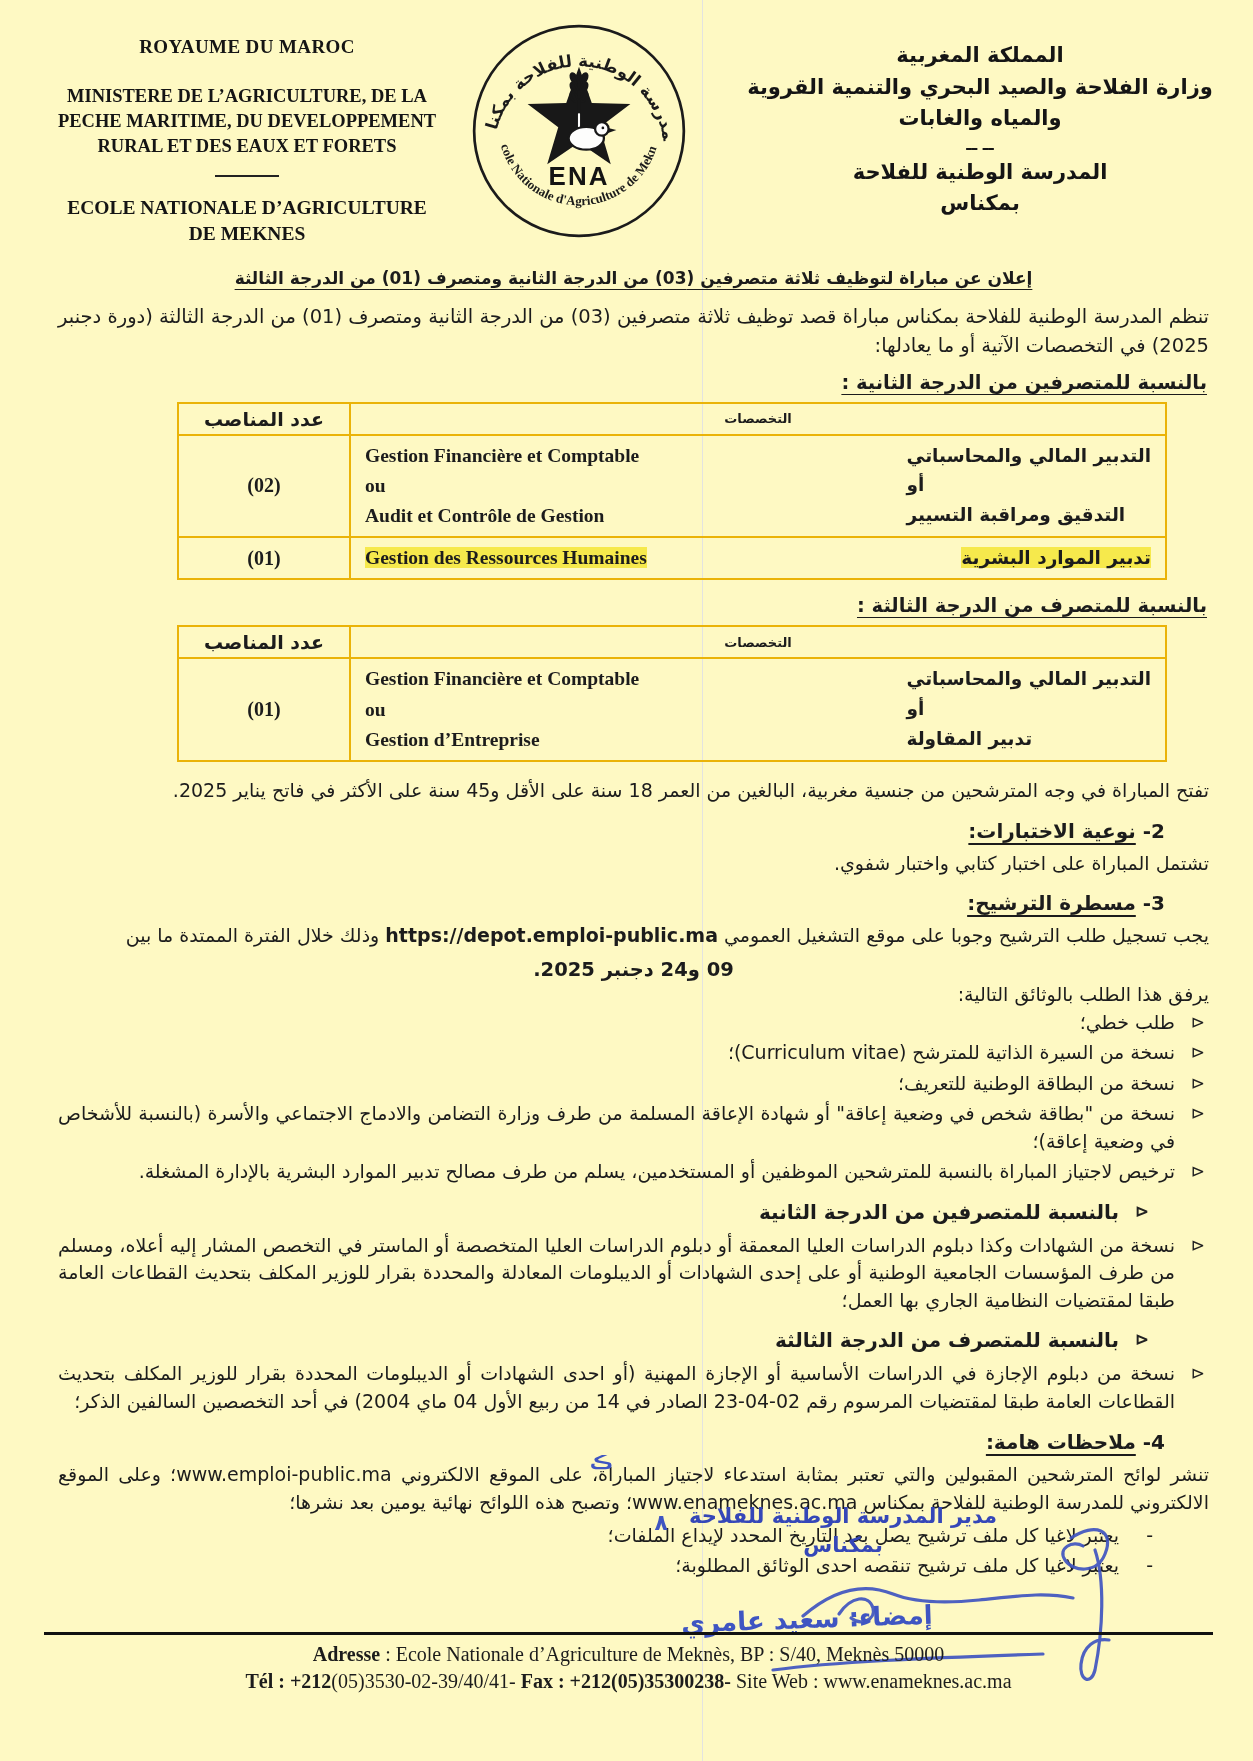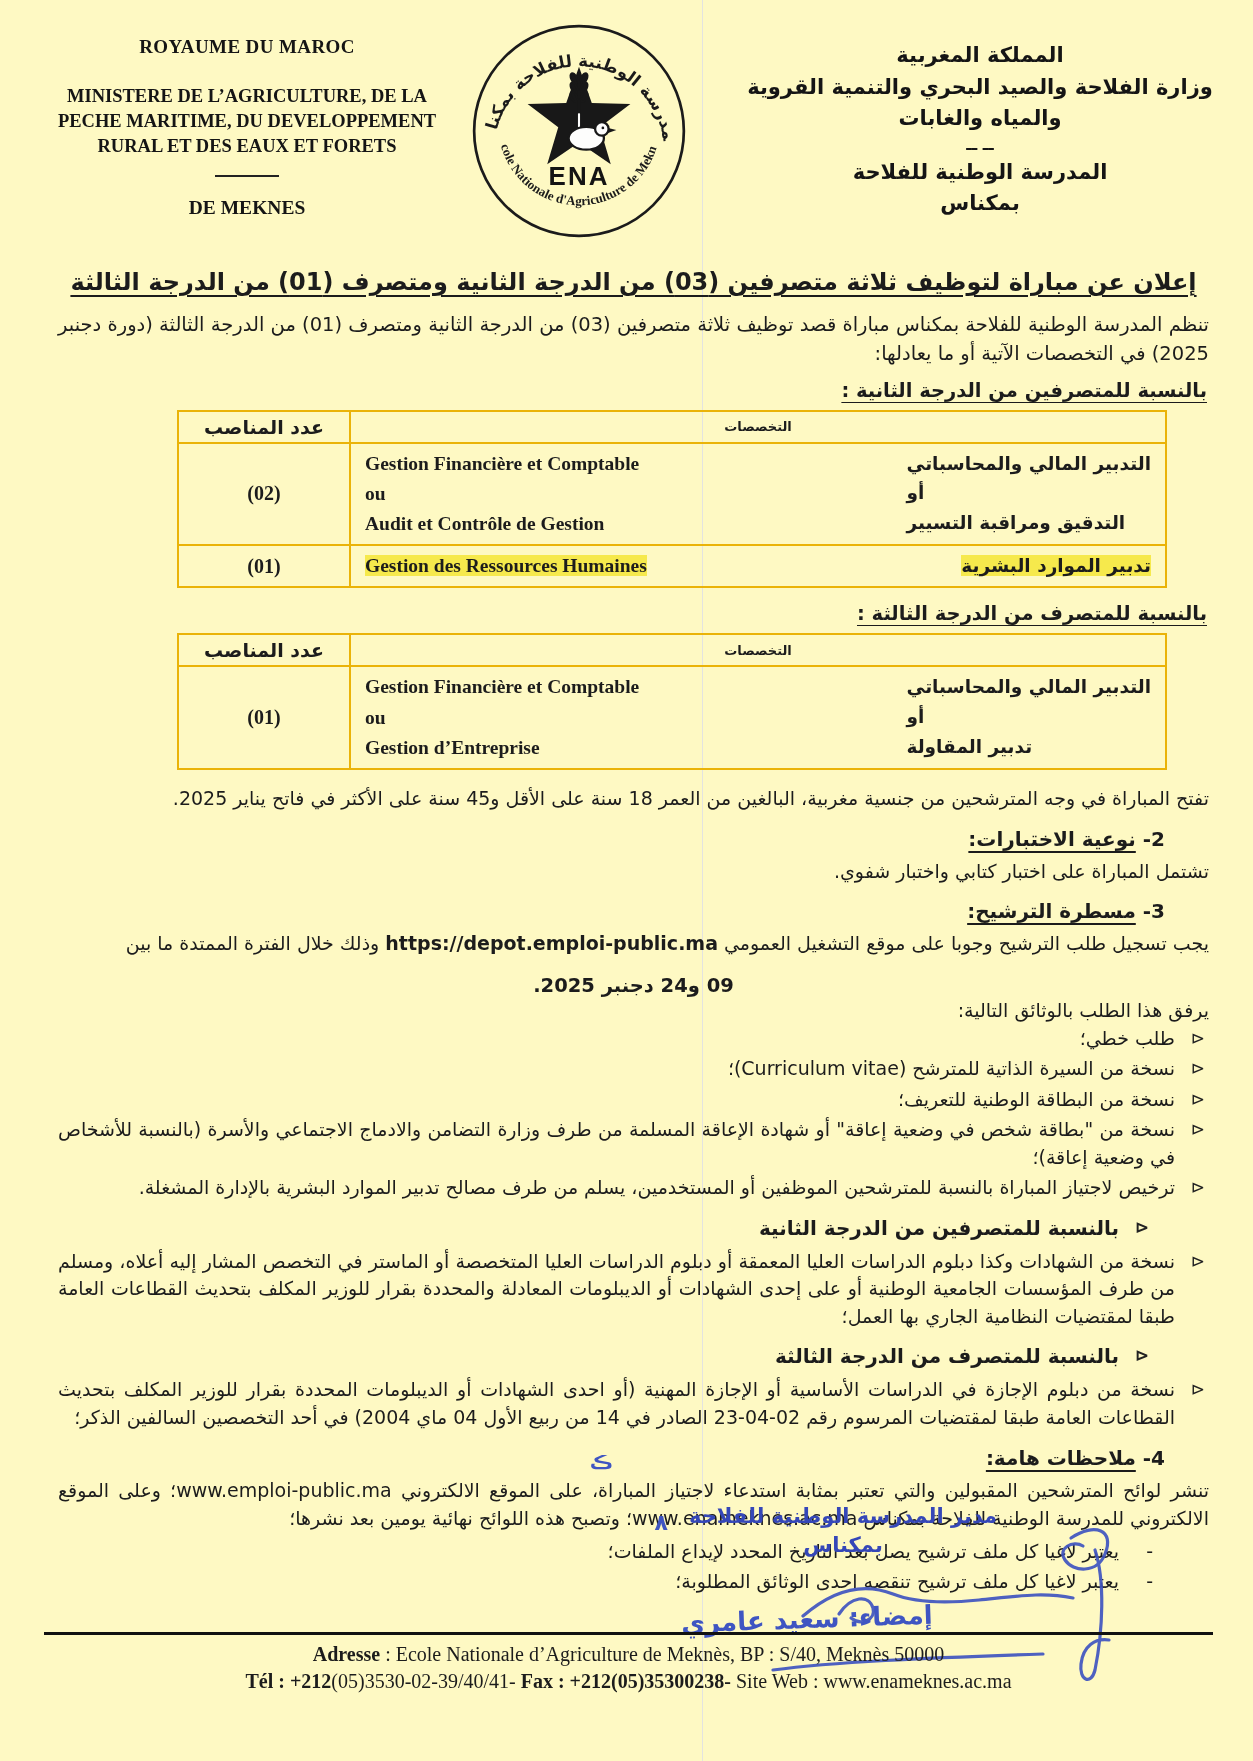--- a/index.html
+++ b/index.html
@@ -20,21 +20,21 @@
   .hdr-left .sch{font-size:19.5px;line-height:1.35;}
   .hdr-logo{position:absolute;left:468px;top:22px;width:222px;height:218px;}
   .hdr-right{
     position:absolute;right:38px;top:40px;width:470px;text-align:center;direction:rtl;
     font-weight:bold;font-size:21px;line-height:1.5;color:#151515;
   }
   .hdr-right .rdiv{font-size:16px;letter-spacing:2px;line-height:1;margin:2px 0 4px 0;font-weight:bold;}
   
   .main{position:absolute;left:58px;right:44px;top:268px;direction:rtl;}
   .doc-title{
-    text-align:center;font-weight:bold;font-size:24px;margin:0 0 14px 0;
+    text-align:center;font-weight:bold;font-size:17px;margin:0 0 14px 0;
     text-decoration:underline;text-underline-offset:5px;
   }
   .intro{font-size:19.5px;line-height:1.5;text-align:justify;margin:0 0 10px 0;}
   .grade-label{
     font-weight:bold;font-size:19.5px;text-decoration:underline;text-underline-offset:5px;
     margin:4px 2px 8px 0;
   }
   table.spec{border-collapse:collapse;width:990px;margin:2px 42px 14px auto;direction:rtl;}
   table.spec td,table.spec th{border:2px solid #eab308;}
   th.col-posts{width:158px;font-size:19px;font-weight:bold;padding:4px 6px;}
@@ -42,21 +42,21 @@
   td.posts-cell{text-align:center;font-family:"Liberation Serif",serif;font-weight:bold;font-size:20px;}
   td.spec-cell{padding:5px 14px;}
   .cell-flex{display:flex;direction:ltr;justify-content:space-between;align-items:stretch;}
   .fr-lines{font-family:"Liberation Serif",serif;font-weight:bold;font-size:19.5px;line-height:1.55;text-align:left;direction:ltr;}
   .ar-lines{font-weight:bold;font-size:18.5px;line-height:1.62;text-align:left;direction:rtl;}
   .hl{background:#f6e94c;}
   
   .sec-head{font-size:20px;font-weight:bold;margin:14px 44px 6px 0;}
   .sec-head .t{text-decoration:underline;text-underline-offset:5px;}
   .body-line{font-size:19px;line-height:1.5;margin:0 0 4px 0;text-align:justify;}
-  .date-line{font-size:19.5px;font-weight:bold;text-align:center;margin:16px 0 2px 0;}
+  .date-line{font-size:19.5px;font-weight:bold;text-align:center;margin:8px 0 2px 0;}
   .attach-intro{font-size:19px;margin:0 0 4px 0;}
   .doc-item{display:flex;direction:rtl;font-size:19px;line-height:1.45;margin:1px 4px 3px 0;}
   .arrow-bullet{flex:0 0 30px;font-size:17px;padding-top:1px;color:#222;}
   .doc-item .txt{flex:1;text-align:justify;}
   .sub-head{display:flex;direction:rtl;margin:14px 60px 8px 0;font-size:20px;font-weight:bold;}
   .sub-head .t{text-underline-offset:5px;}
   .note-item{display:flex;direction:rtl;font-size:19px;line-height:1.5;margin:0 56px 2px 0;}
   .note-item .dash{flex:0 0 34px;}
   .ltr{direction:ltr;unicode-bidi:embed;}
   b.url{font-family:"DejaVu Sans",sans-serif;}
@@ -81,20 +81,21 @@
 
   <div class="hdr-left">
     <div class="l1">ROYAUME DU MAROC</div>
     <div class="min">
       <div>MINISTERE DE L’AGRICULTURE, DE LA</div>
       <div>PECHE MARITIME, DU DEVELOPPEMENT</div>
       <div>RURAL ET DES EAUX ET FORETS</div>
     </div>
     <div class="hdr-divider"></div>
     <div class="sch">
+      <div>ECOLE NATIONALE D’AGRICULTURE</div>
       <div>DE MEKNES</div>
     </div>
   </div>
 
   <div class="hdr-logo">
     <svg width="222" height="218" viewBox="0 0 210 210">
       <defs>
         <path id="topArc" d="M 24,112 A 82,82 0 0 1 186,112"></path>
         <path id="botArc" d="M 30,120 A 78,78 0 0 0 180,120"></path>
       </defs>

